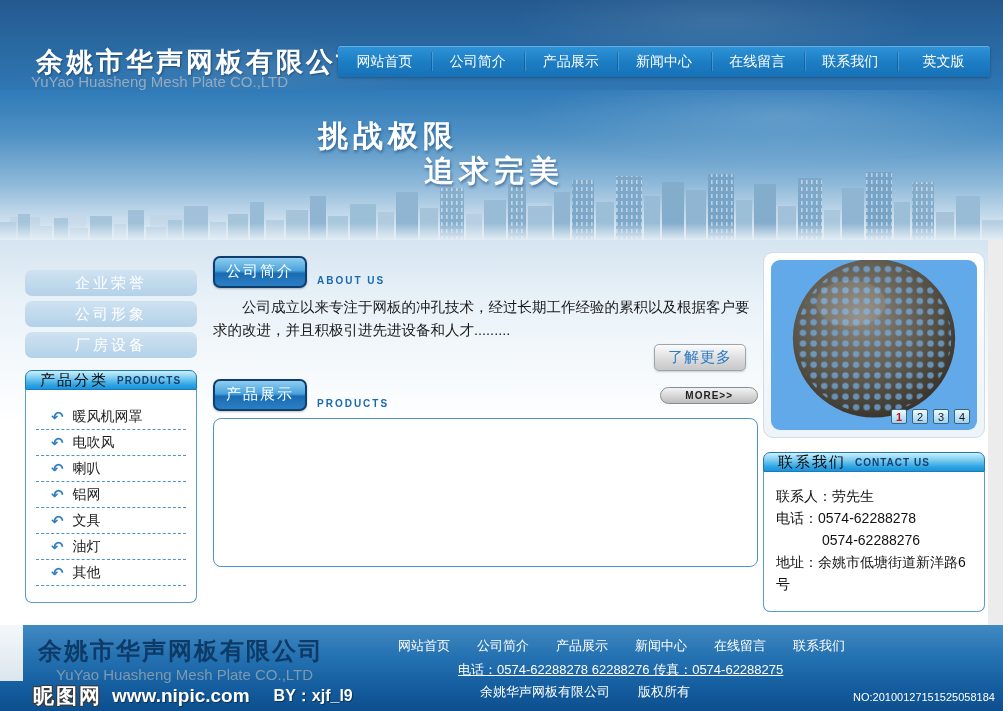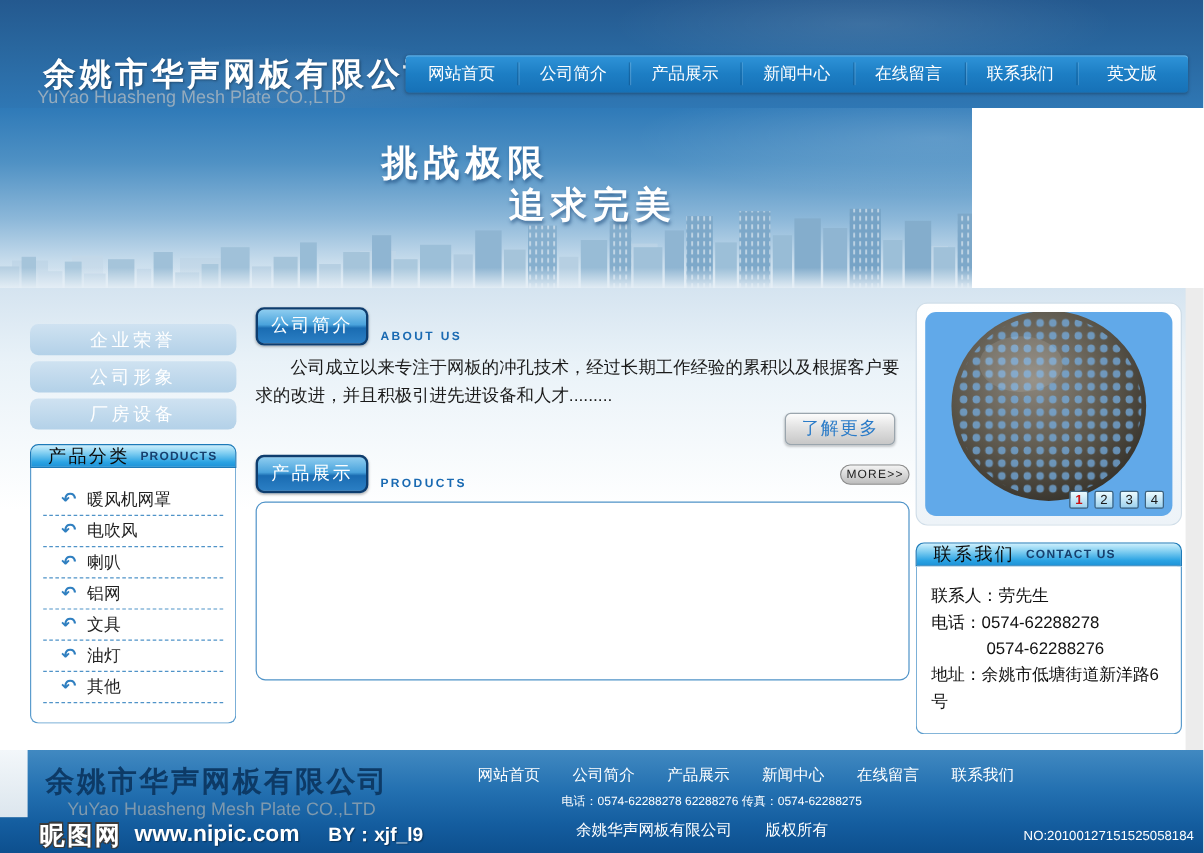--- a/index.html
+++ b/index.html
@@ -19,21 +19,21 @@
   .logo-sub { position:absolute; left:31px; top:73px; font-size:15px; color:#95abbd; white-space:nowrap; }
   .main-nav { position:absolute; left:338px; top:46px; width:652px; height:31px; display:flex;
     background:linear-gradient(180deg,#2f94d9 0%, #1d7ec4 50%, #1671b7 100%);
     border-radius:3px; box-shadow:0 1px 3px rgba(0,0,0,.3), inset 0 1px 0 rgba(255,255,255,.25); }
   .nav-item { flex:1; display:flex; align-items:center; justify-content:center; color:#fff;
     font-size:14px; cursor:pointer; position:relative; white-space:nowrap; }
   .nav-item + .nav-item::before { content:""; position:absolute; left:0; top:6px; bottom:6px; width:1px;
     background:rgba(9,56,102,.35); box-shadow:1px 0 0 rgba(255,255,255,.18); }
 
   
-  .banner { position:absolute; top:90px; left:0; width:810px; height:150px; overflow:hidden;
+  .banner { position:absolute; top:90px; left:0; width:1003px; height:150px; overflow:hidden;
     background:linear-gradient(180deg,#2f7ab8 0%, #4f91c4 30%, #8db8d9 62%, #c7dcec 85%, #e2edf5 100%); }
   .banner::before { content:""; position:absolute; inset:0;
     background:radial-gradient(ellipse 360px 70px at 780px 25px, rgba(255,255,255,.16), transparent 70%); }
   .skyline { position:absolute; bottom:0; left:0; display:block; }
   .slogan1 { position:absolute; left:318px; top:26px; font-size:30px; font-weight:bold; color:#fff;
     letter-spacing:5px; text-shadow:1px 2px 3px rgba(24,68,118,.6); }
   .slogan2 { position:absolute; left:424px; top:61px; font-size:30px; font-weight:bold; color:#fff;
     letter-spacing:5px; text-shadow:1px 2px 3px rgba(24,68,118,.6); }
 
   
@@ -60,22 +60,22 @@
   .arrow-icon { color:#2f7fc0; font-size:15px; font-weight:bold; line-height:1; }
 
   
   .center { position:absolute; left:213px; top:16px; width:545px; }
   .tab-row { display:flex; align-items:center; gap:10px; height:32px; }
   .tab-btn { background:linear-gradient(180deg,#8ecdf0 0%,#4aa3dc 45%,#1a6cb2 55%,#2b7fc4 100%);
     border:2px solid #0e3d6e; border-radius:7px; color:#fff; font-size:15px; letter-spacing:2px;
     padding:4px 11px 5px; cursor:pointer; box-shadow:0 1px 2px rgba(0,0,0,.25); white-space:nowrap; }
   .tab-en { font-size:10px; font-weight:bold; color:#1a6ab2; letter-spacing:2px; align-self:flex-end; padding-bottom:2px; }
   .more-pill { margin-left:auto; background:linear-gradient(180deg,#f3f3f3 0%,#bdbdbd 100%);
-    border:1px solid #8a8a8a; border-radius:9px; font-size:10px; font-weight:normal; color:#222;
-    padding:2px 4px; letter-spacing:1px; cursor:pointer; }
+    border:1px solid #8a8a8a; border-radius:9px; font-size:10px; font-weight:bold; color:#222;
+    padding:2px 24px; letter-spacing:1px; cursor:pointer; }
   .about-text { margin-top:8px; font-size:14.5px; color:#1a1a1a; line-height:23px; }
   .about-text p { margin:0; text-indent:2em; }
   .more-row { display:flex; justify-content:flex-end; padding-right:12px; margin-top:2px; }
   .more-btn { background:linear-gradient(180deg,#fcfcfc 0%,#e2e2e2 45%,#c7c7c7 100%);
     border:1px solid #9aa5ad; border-radius:5px; color:#2a7bc8; font-size:15px; letter-spacing:1px;
     padding:3px 13px; cursor:pointer; box-shadow:0 1px 2px rgba(0,0,0,.2); }
   .products-tab-row { margin-top:8px; }
   .product-box { margin-top:7px; height:149px; border:1px solid #4f93c8; border-radius:8px; background:#fff; }
 
   
@@ -97,21 +97,21 @@
   
   .footer { position:absolute; top:625px; left:0; width:1003px; height:86px;
     background:linear-gradient(180deg,#4189c1 0%, #2471b1 38%, #145d9f 72%, #0d4f8e 100%); }
   .footer-left-gap { position:absolute; left:0; top:0; width:23px; height:56px;
     background:linear-gradient(180deg,#f3f7fa,#dce6ee); }
   .footer-company { position:absolute; left:38px; top:10px; font-size:24px; font-weight:bold;
     color:#0d3a66; letter-spacing:2px; white-space:nowrap; }
   .footer-company-en { position:absolute; left:56px; top:41px; font-size:15px; color:#7e99ae; white-space:nowrap; }
   .footer-nav { position:absolute; left:398px; top:12px; display:flex; gap:27px; }
   .footer-nav-item { color:#fff; font-size:13px; cursor:pointer; white-space:nowrap; }
-  .footer-phone { position:absolute; left:468px; top:36px; color:#fff; font-size:10px; white-space:nowrap; }
+  .footer-phone { position:absolute; left:458px; top:36px; color:#fff; font-size:13px; white-space:nowrap;text-decoration:underline; }
   .footer-copy { position:absolute; left:480px; top:58px; color:#fff; font-size:13px; white-space:nowrap; }
   .footer-copy span { margin-right:28px; }
   .footer-serial { position:absolute; left:853px; top:66px; color:#fff; font-size:11px; }
 
   .watermark { position:absolute; left:2px; top:57px; display:flex; align-items:center; gap:10px; color:#fff;padding-left:31px; }
   .wm-logo { font-size:21px; font-weight:bold;
     text-shadow:-1px -1px 0 #3a3a3a, 1px -1px 0 #3a3a3a, -1px 1px 0 #3a3a3a, 1px 1px 0 #3a3a3a; letter-spacing:2px; }
   .wm-url { font-size:19px; font-weight:bold; text-shadow:1px 1px 1px rgba(0,0,0,.4); }
   .wm-by { font-size:16px; font-weight:bold; margin-left:14px; text-shadow:1px 1px 1px rgba(0,0,0,.4); }
 </style>

